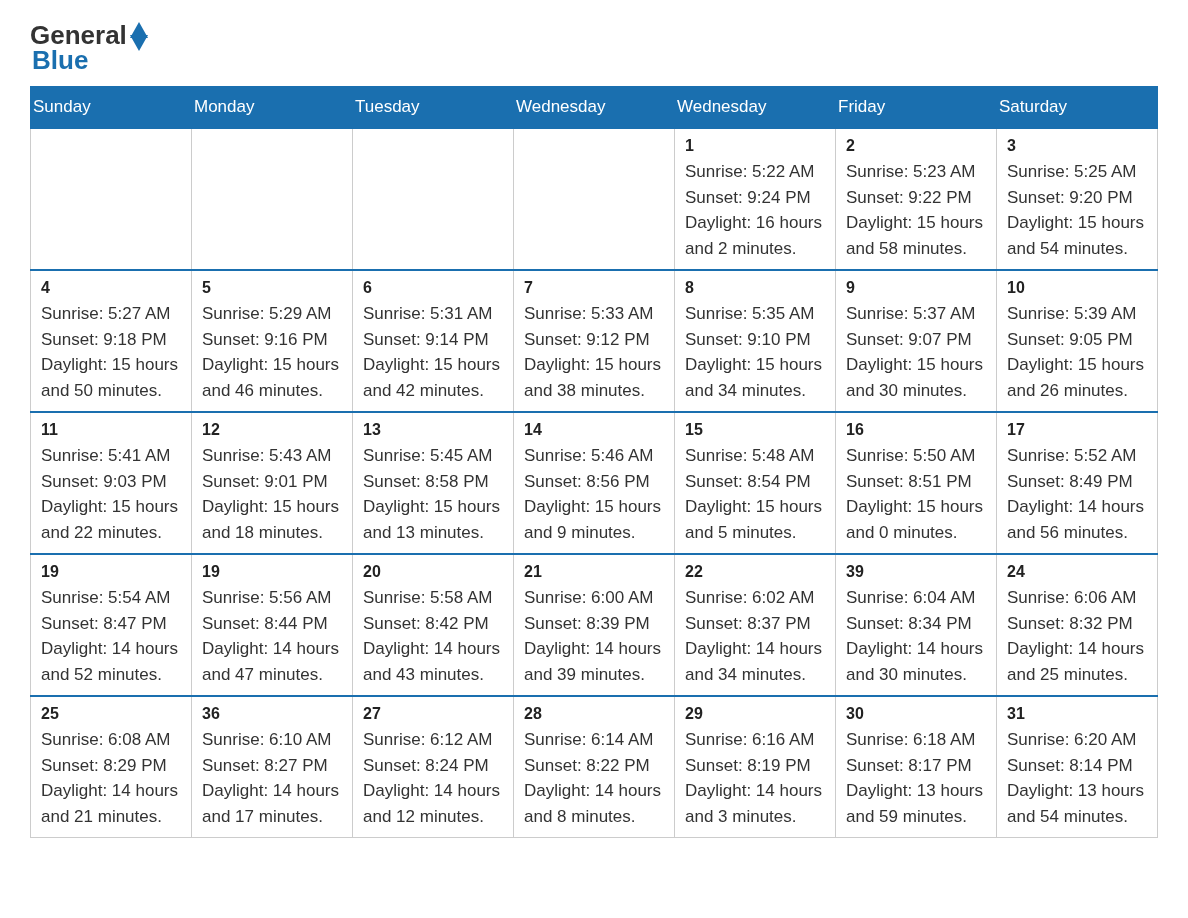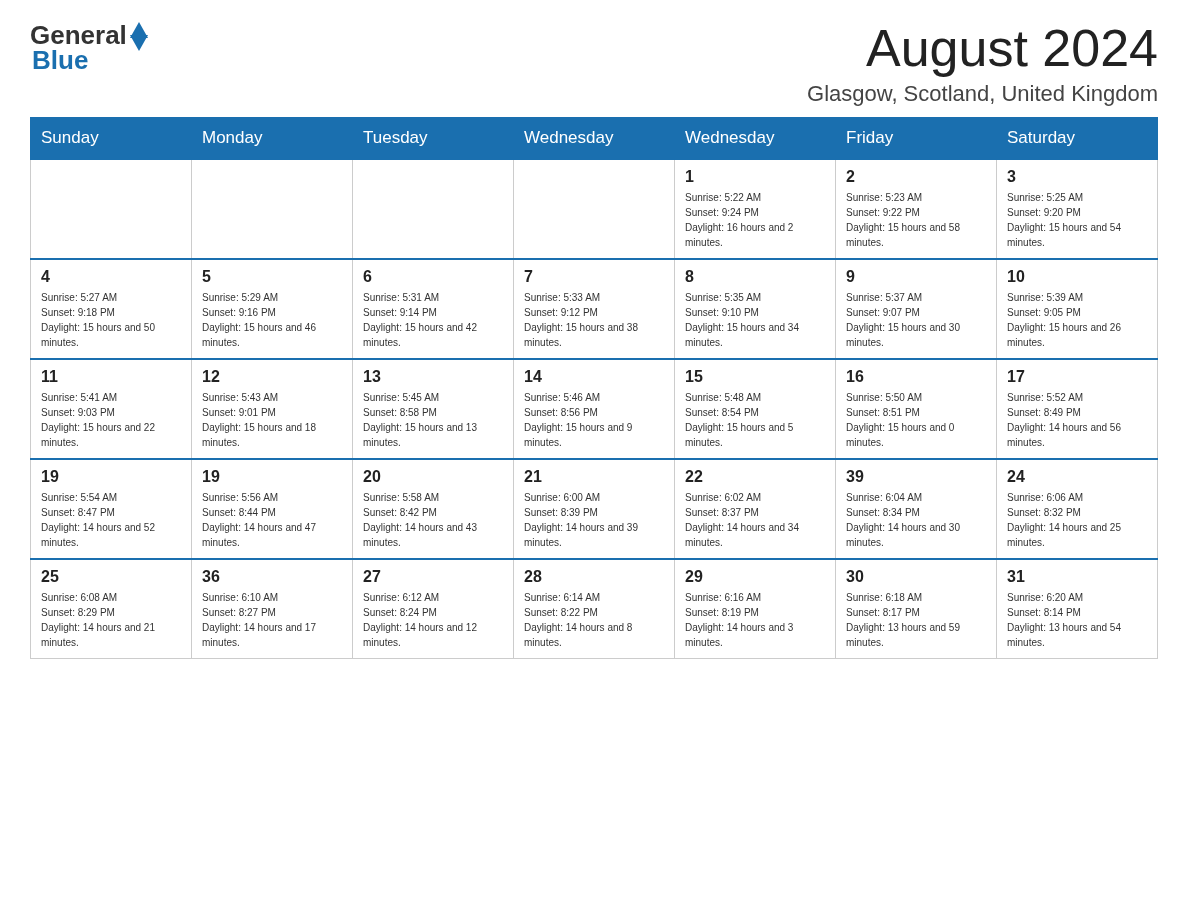--- a/index.html
+++ b/index.html
@@ -51,21 +51,21 @@
       border-collapse: collapse;
       margin-top: 10px;
     }
     .calendar-table thead tr {
       background-color: #1a6faf;
     }
     .calendar-table thead th {
       color: #fff;
       font-size: 17px;
       font-weight: normal;
-      padding: 10px 10px;
+      padding: 10px 2px;
       text-align: left;
       border: 1px solid #1a6faf;
     }
     .calendar-table tbody tr {
       border-top: 2px solid #1a6faf;
     }
     .calendar-table tbody td {
       vertical-align: top;
       padding: 8px 10px;
       border: 1px solid #ccc;
@@ -75,21 +75,21 @@
       min-height: 100px;
     }
     .day-number {
       font-size: 16px;
       font-weight: bold;
       color: #222;
       display: block;
       margin-bottom: 4px;
     }
     .day-info {
-      font-size: 10px;
+      font-size: 17px;
       color: #333;
       line-height: 1.5;
     }
     .empty-cell {
       background: #fff;
     }
   </style>
 </head>
 <body>
 
@@ -99,24 +99,20 @@
       <div style="display:flex; align-items:flex-start;">
         <span class="logo-text-general">General</span>
         <div style="display:flex; flex-direction:column; align-items:center; margin-left:3px; margin-top:2px;">
           <div style="width:0; height:0; border-left:9px solid transparent; border-right:9px solid transparent; border-bottom:16px solid #1a6faf;"></div>
           <div style="width:0; height:0; border-left:9px solid transparent; border-right:9px solid transparent; border-top:16px solid #1a6faf; margin-top:-3px;"></div>
         </div>
       </div>
       <span class="logo-text-blue" style="margin-top:-6px; margin-left:2px;">Blue</span>
     </div>
   </div>
-  <div class="title-block">
-    <div class="month-title">August 2024</div>
-    <div class="location-subtitle">Glasgow, Scotland, United Kingdom</div>
-  </div>
 </div>
 
 <table class="calendar-table">
   <thead>
     <tr>
     <th>Sunday</th>
         <th>Monday</th>
         <th>Tuesday</th>
         <th>Wednesday</th>
         <th>Wednesday</th>

